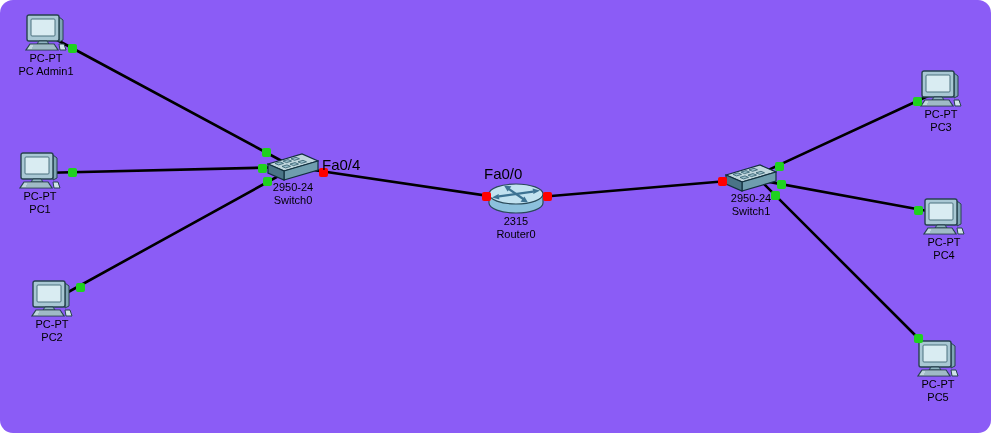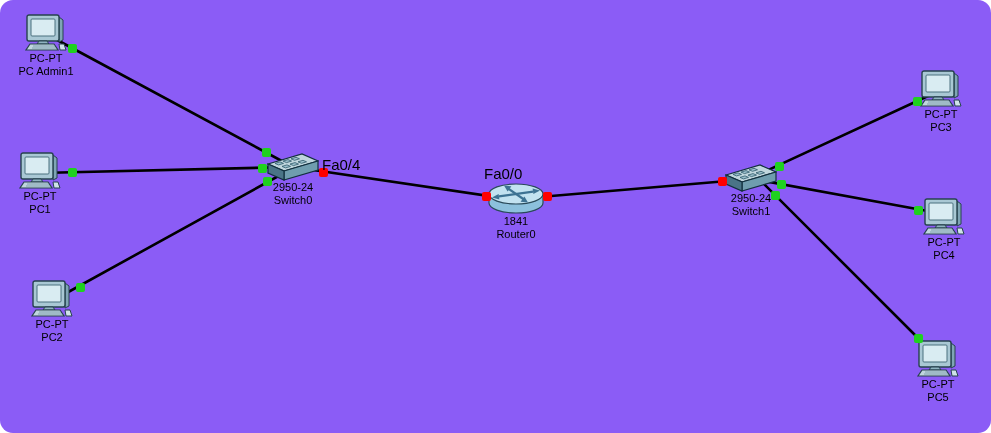--- a/index.html
+++ b/index.html
@@ -147,21 +147,21 @@
   </div>
   <div class="dev-label" style="left:-8px;top:318px">
     <div>PC-PT</div>
     <div>PC2</div>
   </div>
   <div class="dev-label" style="left:233px;top:181px">
     <div>2950-24</div>
     <div>Switch0</div>
   </div>
   <div class="dev-label" style="left:456px;top:215px">
-    <div>1841</div>
+    <div>2315</div>
     <div>Router0</div>
   </div>
   <div class="dev-label" style="left:691px;top:192px">
     <div>2950-24</div>
     <div>Switch1</div>
   </div>
   <div class="dev-label" style="left:881px;top:108px">
     <div>PC-PT</div>
     <div>PC3</div>
   </div>

